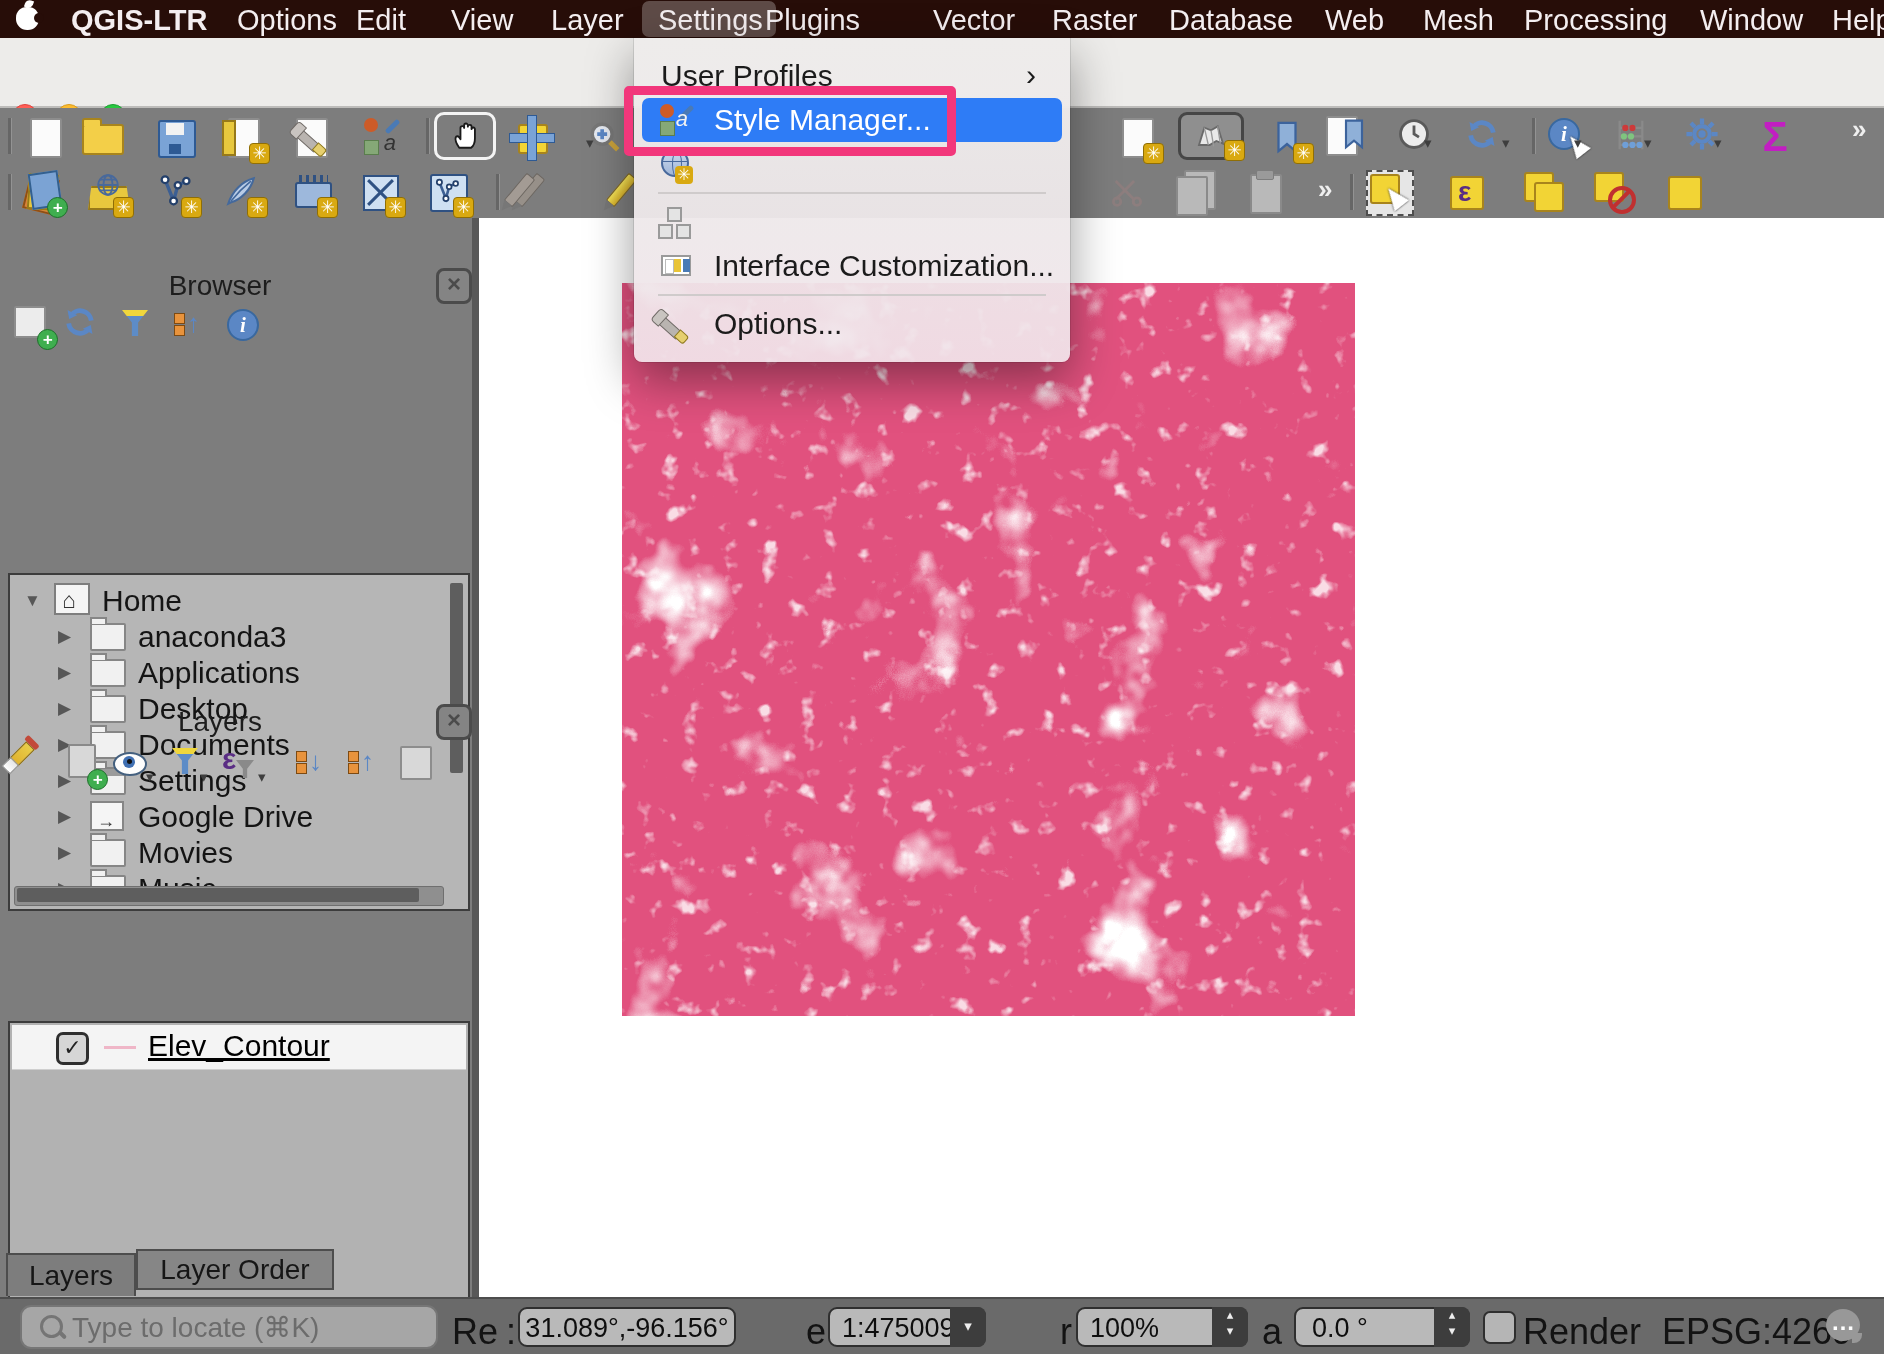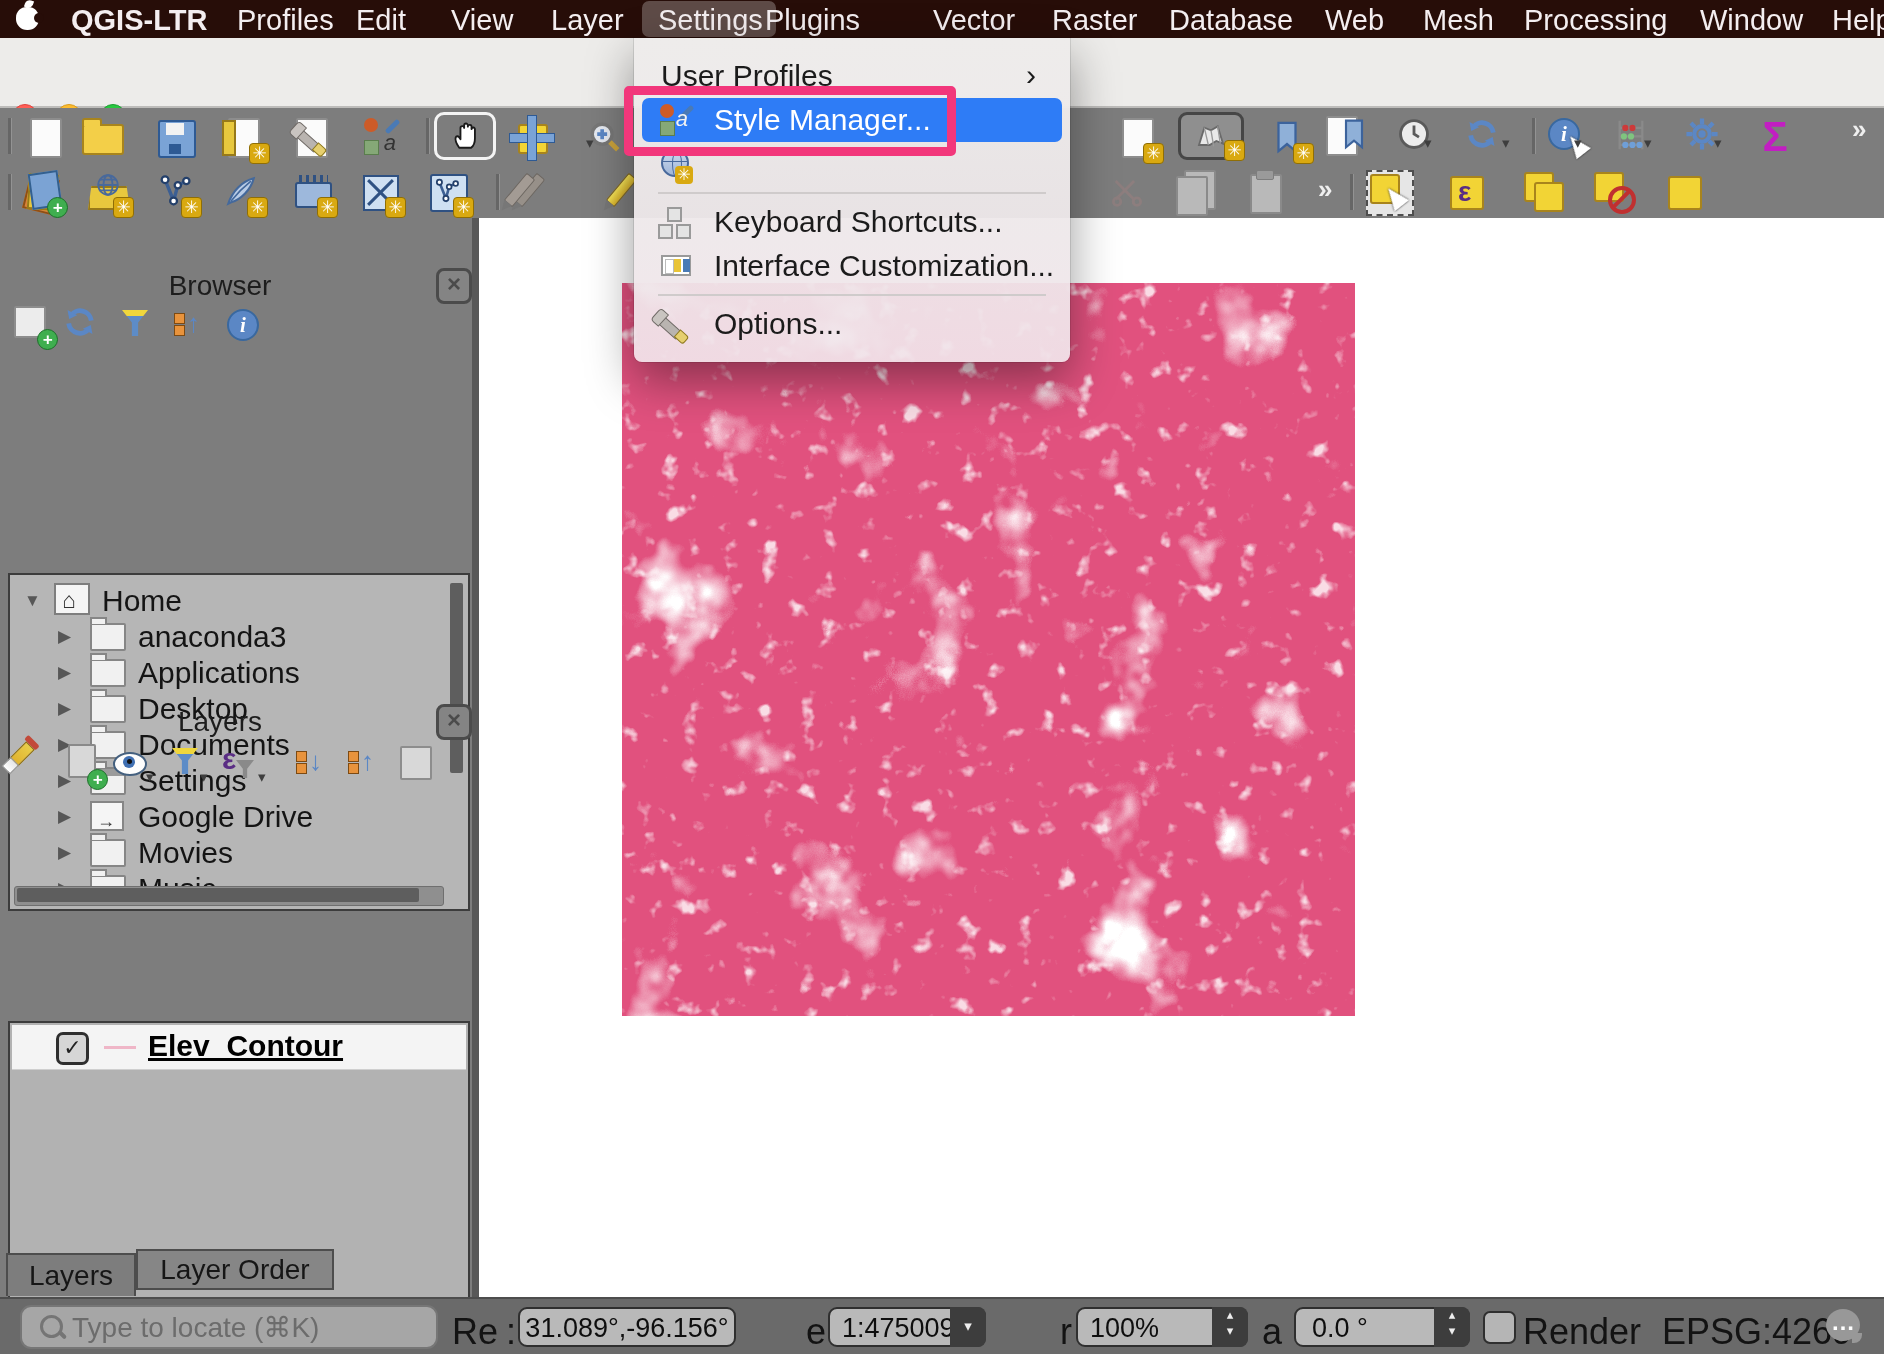--- a/index.html
+++ b/index.html
@@ -65,21 +65,21 @@
   .licon{position:absolute;top:2px;width:30px;height:26px;background:#f5f5f5;border:2px solid #868686;}
   .licon::before{content:"→";position:absolute;left:5px;top:0px;font-size:18px;color:#333;}
   .scrollv{position:absolute;right:5px;top:8px;width:13px;height:190px;background:#5e5e5e;border-radius:2px;}
   .scrollh{position:absolute;left:4px;bottom:3px;right:24px;height:18px;background:#8f8f8f;border:1px solid #6f6f6f;border-radius:3px;}
   .scrollh i{position:absolute;left:2px;top:1px;width:94%;height:14px;background:#5e5e5e;border-radius:2px;display:block;}
 
   .layerbox{position:absolute;left:8px;top:803px;width:458px;height:445px;background:#b2b2b2;border:2px solid #3c3c3c;}
   .layerrow{position:absolute;left:2px;top:2px;width:454px;height:44px;background:#f4f4f4;border-bottom:1px solid #cfcfcf;}
   .cb{position:absolute;width:27px;height:27px;background:#d6d6d6;border:3px solid #2f2f2f;border-radius:7px;text-align:center;line-height:26px;font-size:22px;color:#222;font-weight:bold;}
   .linesample{position:absolute;width:32px;height:3px;background:#efb6c7;}
-  .layername{position:absolute;font-size:30px;font-weight:bold;color:#000;text-decoration:underline;white-space:nowrap;text-align:center;}
+  .layername{position:absolute;font-size:30px;font-weight:normal;color:#000;text-decoration:underline;white-space:nowrap;text-align:center;}
 
   .tab{position:absolute;border:2px solid #4d4d4d;color:#161616;font-size:28px;text-align:center;}
 
   
   .splitter{position:absolute;left:472px;top:218px;width:7px;height:1079px;background:#585858;}
   .canvas{position:absolute;left:479px;top:218px;width:1405px;height:1079px;background:#ffffff;}
   .pinkmap{position:absolute;left:622px;top:283px;z-index:1;}
 
   
   .statusbar{position:absolute;left:0;top:1297px;width:1884px;height:57px;background:#6a6a6a;border-top:2px solid #4d4d4d;z-index:20;}
@@ -237,21 +237,21 @@
           <path d="M3 18 7 5l5 2 5-3 4 13-5-2-5 3z" fill="#e9e9e9" stroke="#6a6a6a" stroke-width="1.4"></path>
           <path d="M7 5l3 13M12 7l2 12M17 4l2 13" stroke="#9a9a9a" stroke-width="1" fill="none"></path>
         </symbol>
     </defs>
   </svg>
 
   <div class="menubar">
     <span class="apple"></span>
     <span class="mb-hl"></span>
     <span class="mb-item mb-brand" style="left:71px">QGIS-LTR</span>
-    <span class="mb-item" style="left:237px">Profiles</span>
+    <span class="mb-item" style="left:237px">Options</span>
     <span class="mb-item" style="left:356px">Edit</span>
     <span class="mb-item" style="left:451px">View</span>
     <span class="mb-item" style="left:551px">Layer</span>
     <span class="mb-item" style="left:658px">Settings</span>
     <span class="mb-item" style="left:765px">Plugins</span>
     <span class="mb-item" style="left:933px">Vector</span>
     <span class="mb-item" style="left:1052px">Raster</span>
     <span class="mb-item" style="left:1169px">Database</span>
     <span class="mb-item" style="left:1325px">Web</span>
     <span class="mb-item" style="left:1423px">Mesh</span>
@@ -661,21 +661,20 @@
           <i class="cp-badge"></i>
         </span>
     </div>
     <div class="msep"></div>
     <div class="mi">
       <span class="mi-ic ks">
           <i style="left:9px;top:2px"></i>
           <i style="left:0;top:19px"></i>
           <i style="left:18px;top:19px"></i>
         </span>
-      <span class="mi-label">Keyboard Shortcuts...</span>
     </div>
     <div class="mi">
       <span class="mi-ic">
         <span class="ic-bars">
             <i style="left:2px;background:#fff;border:1px solid #bbb"></i>
             <i style="left:11px;background:#e9c437"></i>
             <i style="left:20px;background:#4a7ab5"></i>
           </span>
       </span>
       <span class="mi-label">Interface Customization...</span>

